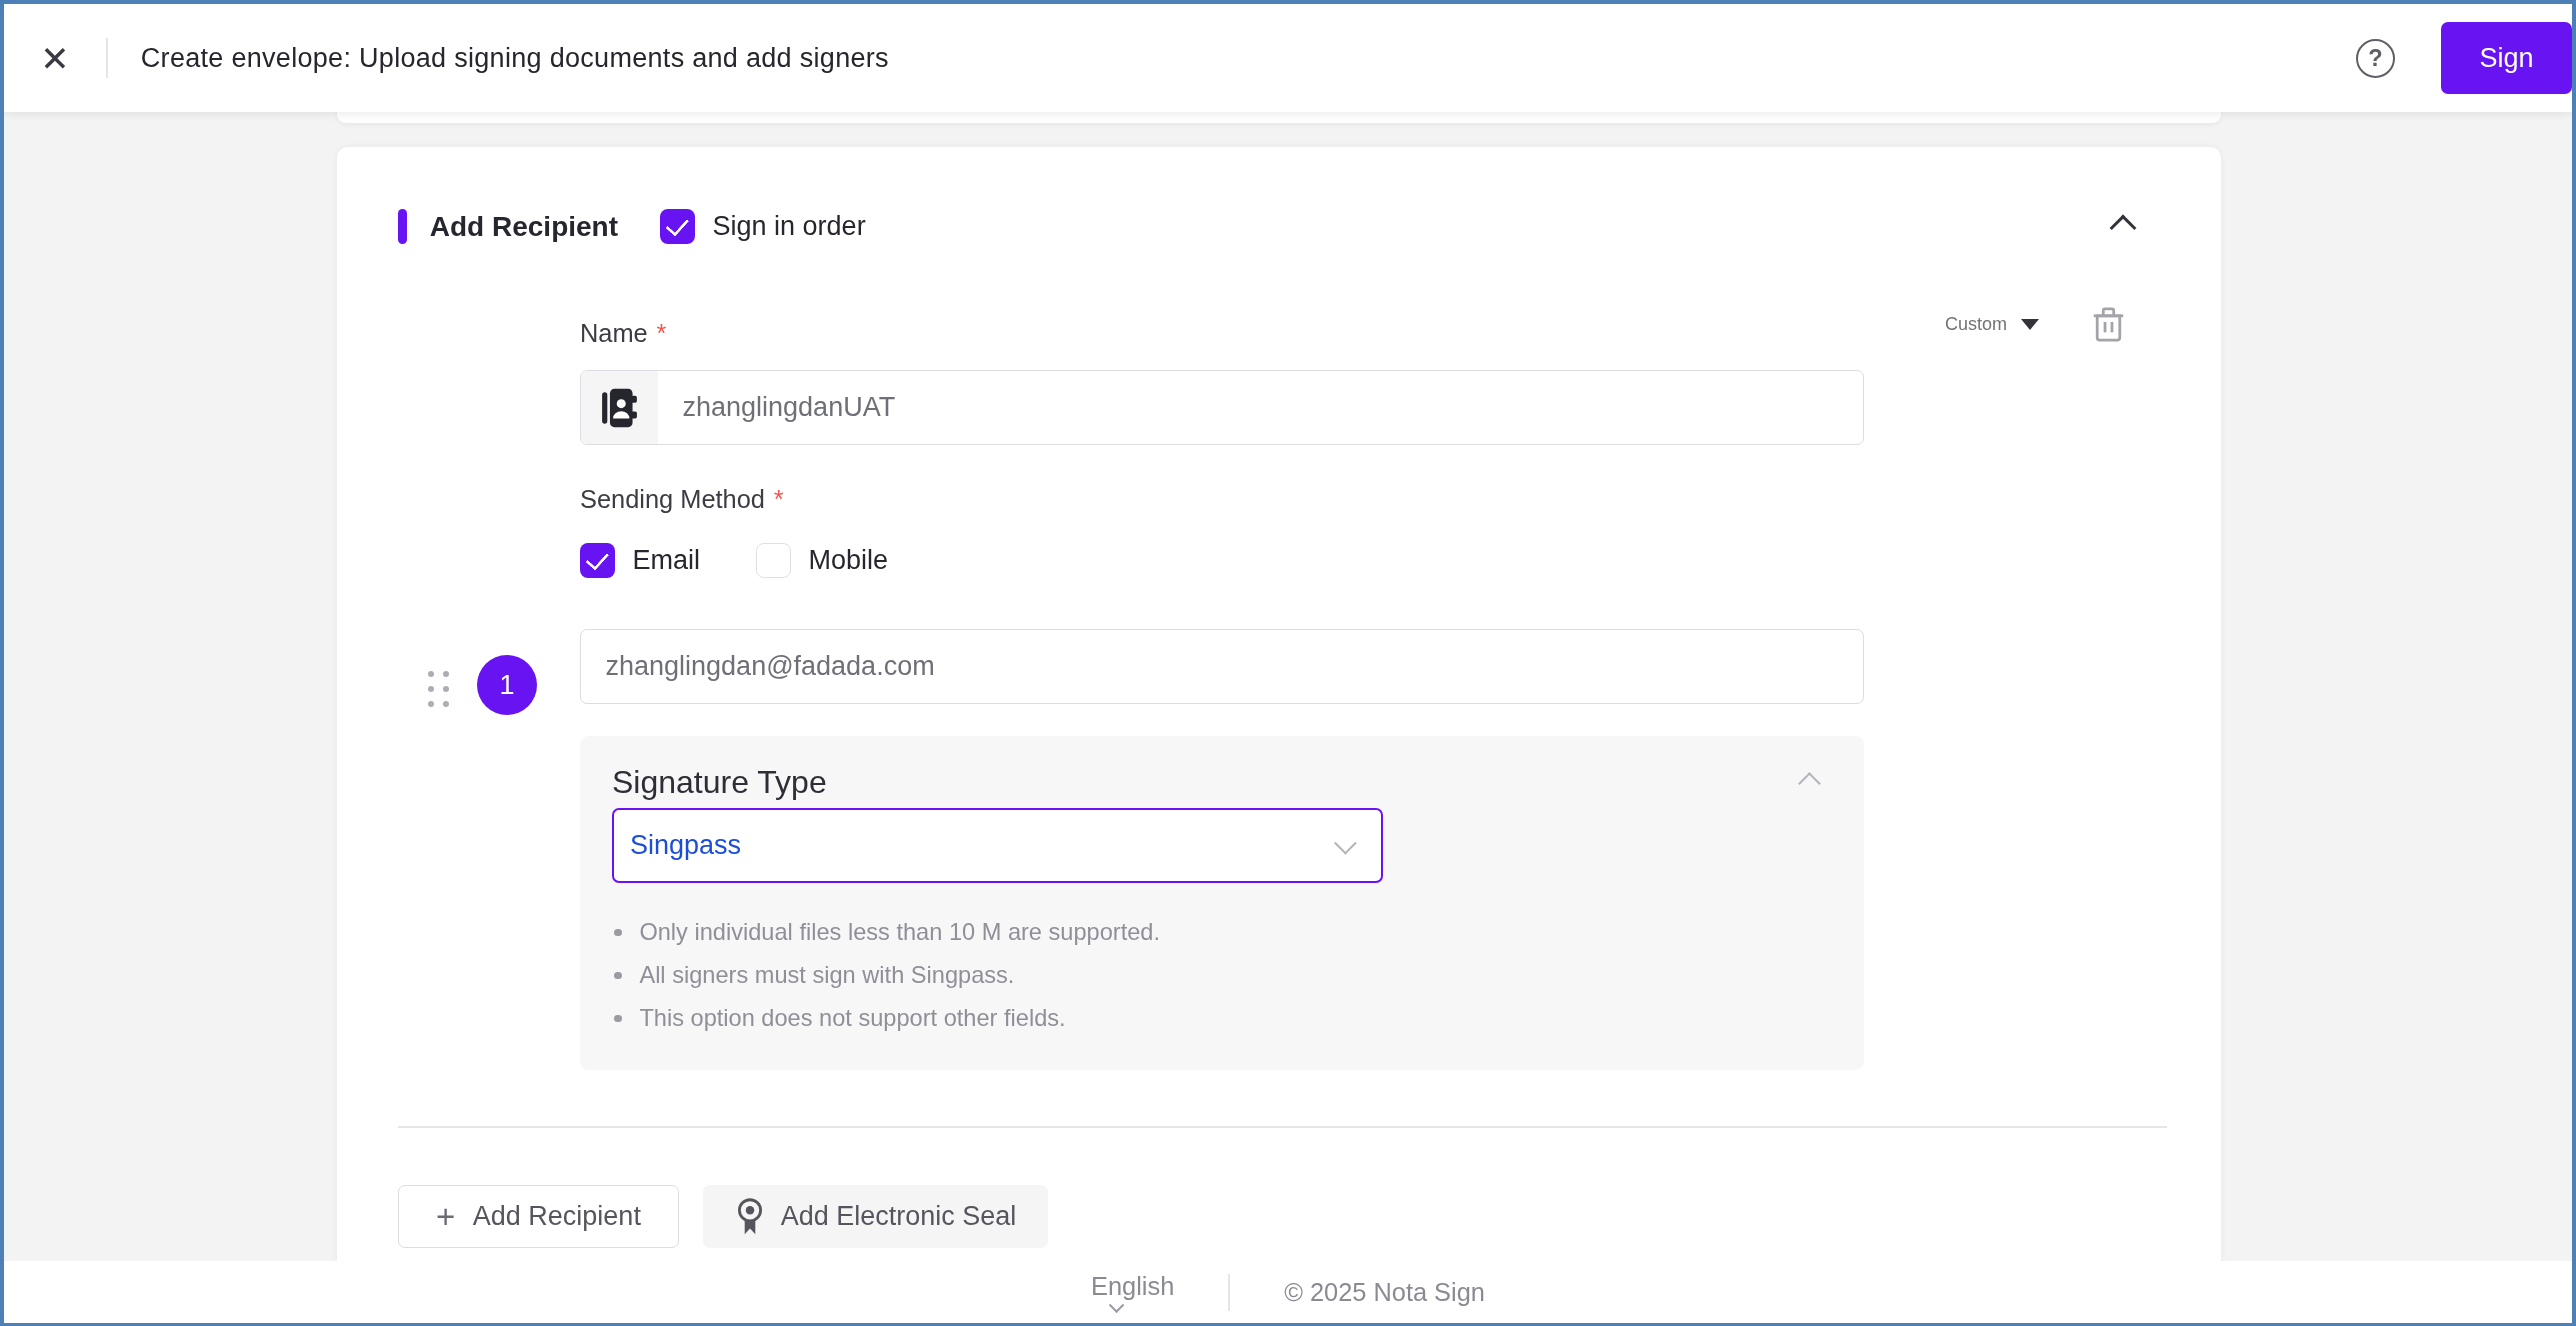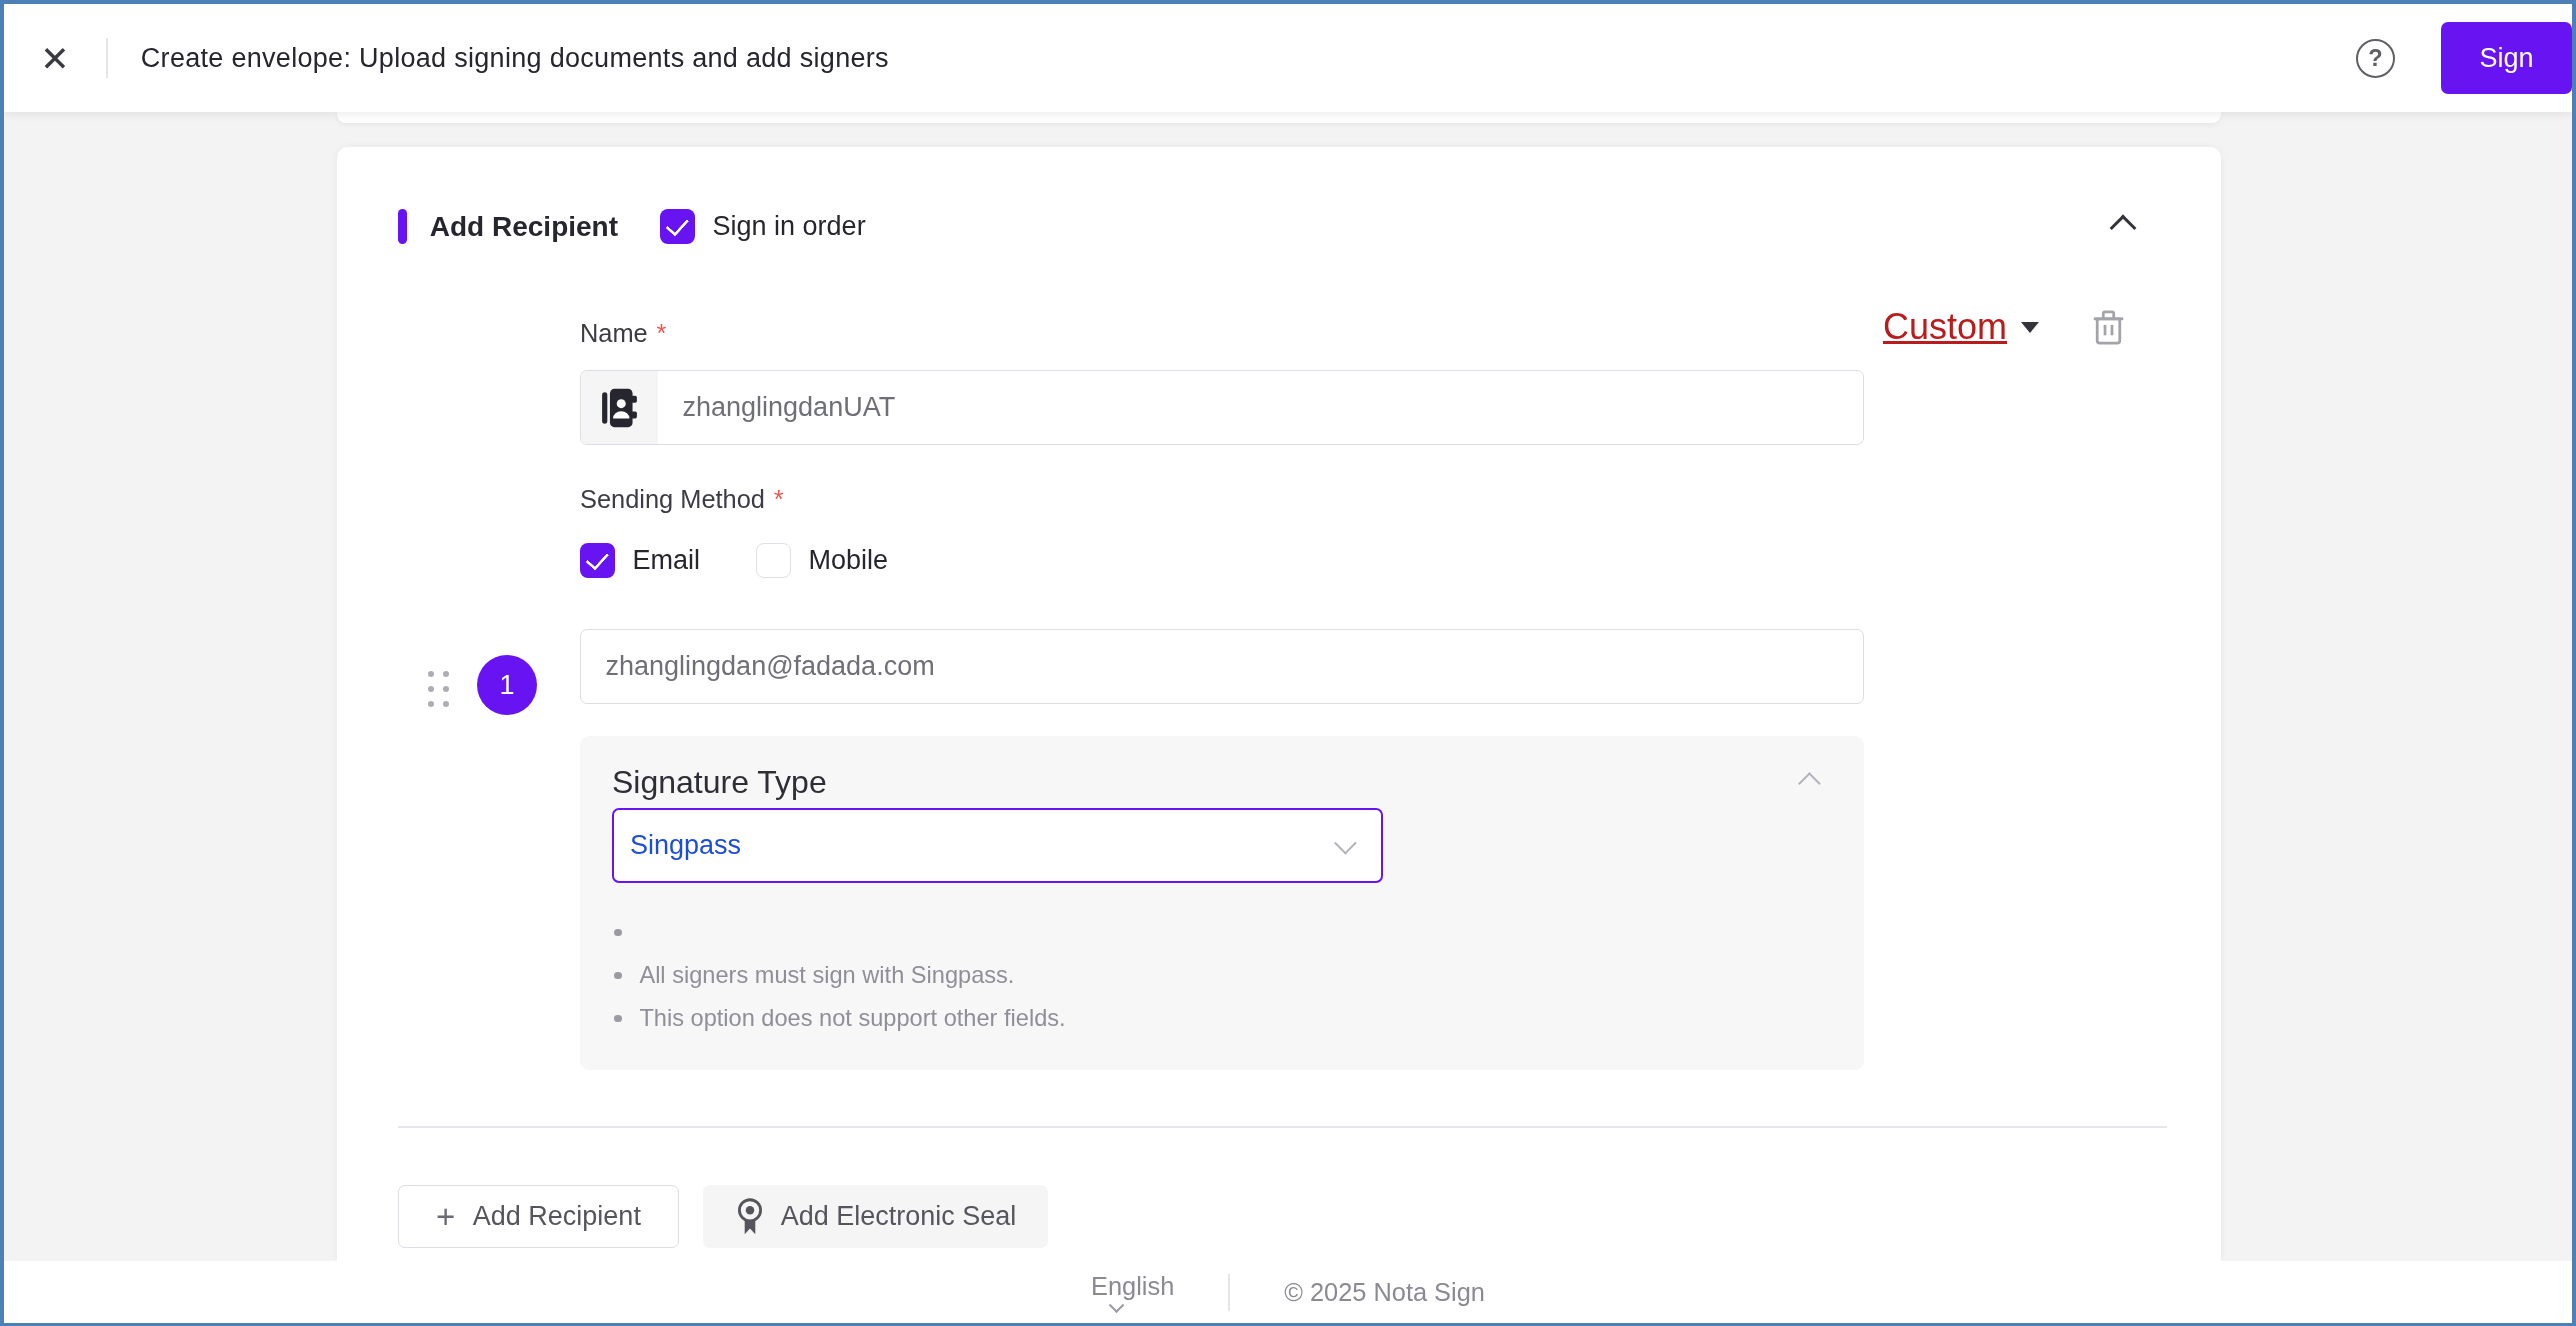--- a/index.html
+++ b/index.html
@@ -44,21 +44,21 @@
   .chev.down { transform:rotate(225deg) translateY(3.5px); }
   
   .cbx { width:35px; height:35px; border-radius:7.9px; flex:0 0 auto; position:relative; cursor:pointer; }
   .cbx.checked { background:#6713F2; }
   .cbx.checked::after { content:""; position:absolute; left:10.5px; top:5.3px; width:9.6px; height:17.5px;
     border-right:3.5px solid #fff; border-bottom:3.5px solid #fff; transform:rotate(42deg); border-radius:0.9px; }
   .cbx.unchecked { background:#fff; border:1.8px solid #DFDFE5; }
   
   .row-controls { position:absolute; top:159px; right:96px; display:flex; align-items:center; gap:53px; }
   .custom-dd { display:flex; align-items:center; gap:14px; cursor:pointer; background:none; border:none; }
-  .custom-dd .dd-label { font-size:36px; color:#b91c1c; font-family:inherit;text-decoration:underline; }
+  .custom-dd .dd-label { font-size:18px; color:#737373; font-family:inherit; }
   .caret-down { width:0; height:0; border-left:9.6px solid transparent; border-right:9.6px solid transparent; border-top:11.4px solid #33333B; }
   .trash-btn { background:none; border:none; cursor:pointer; display:flex; }
   
   .fld-label { position:absolute; left:243px; font-size:25.4px; color:#3C3C44; }
   .req { color:#F0564E; margin-left:8.8px; }
   .inp-box { position:absolute; left:243px; width:1284px; height:75px; background:#fff;
     border:1.8px solid #DCDCE2; border-radius:7px; display:flex; align-items:stretch; overflow:hidden; }
   .inp-addon { width:77px; background:#F5F5F6; display:flex; align-items:center; justify-content:center; }
   .inp-text { flex:1; border:none; outline:none; background:transparent; font-family:inherit;
     font-size:27px; color:#6F6F78; padding:0 24.5px; }
@@ -199,20 +199,21 @@
         <button class="sig-collapse">
           <span class="chev up thin"></span>
         </button>
         <div class="sig-select">
           <span class="sel-value">Singpass</span>
           <span class="sel-caret chev down thin"></span>
         </div>
         <ul class="sig-notes">
           <li>
               <span class="dot"></span>
+              <span>Only individual files less than 10 M are supported.</span>
             </li>
           <li>
               <span class="dot"></span>
               <span>All signers must sign with Singpass.</span>
             </li>
           <li>
               <span class="dot"></span>
               <span>This option does not support other fields.</span>
             </li>
         </ul>

